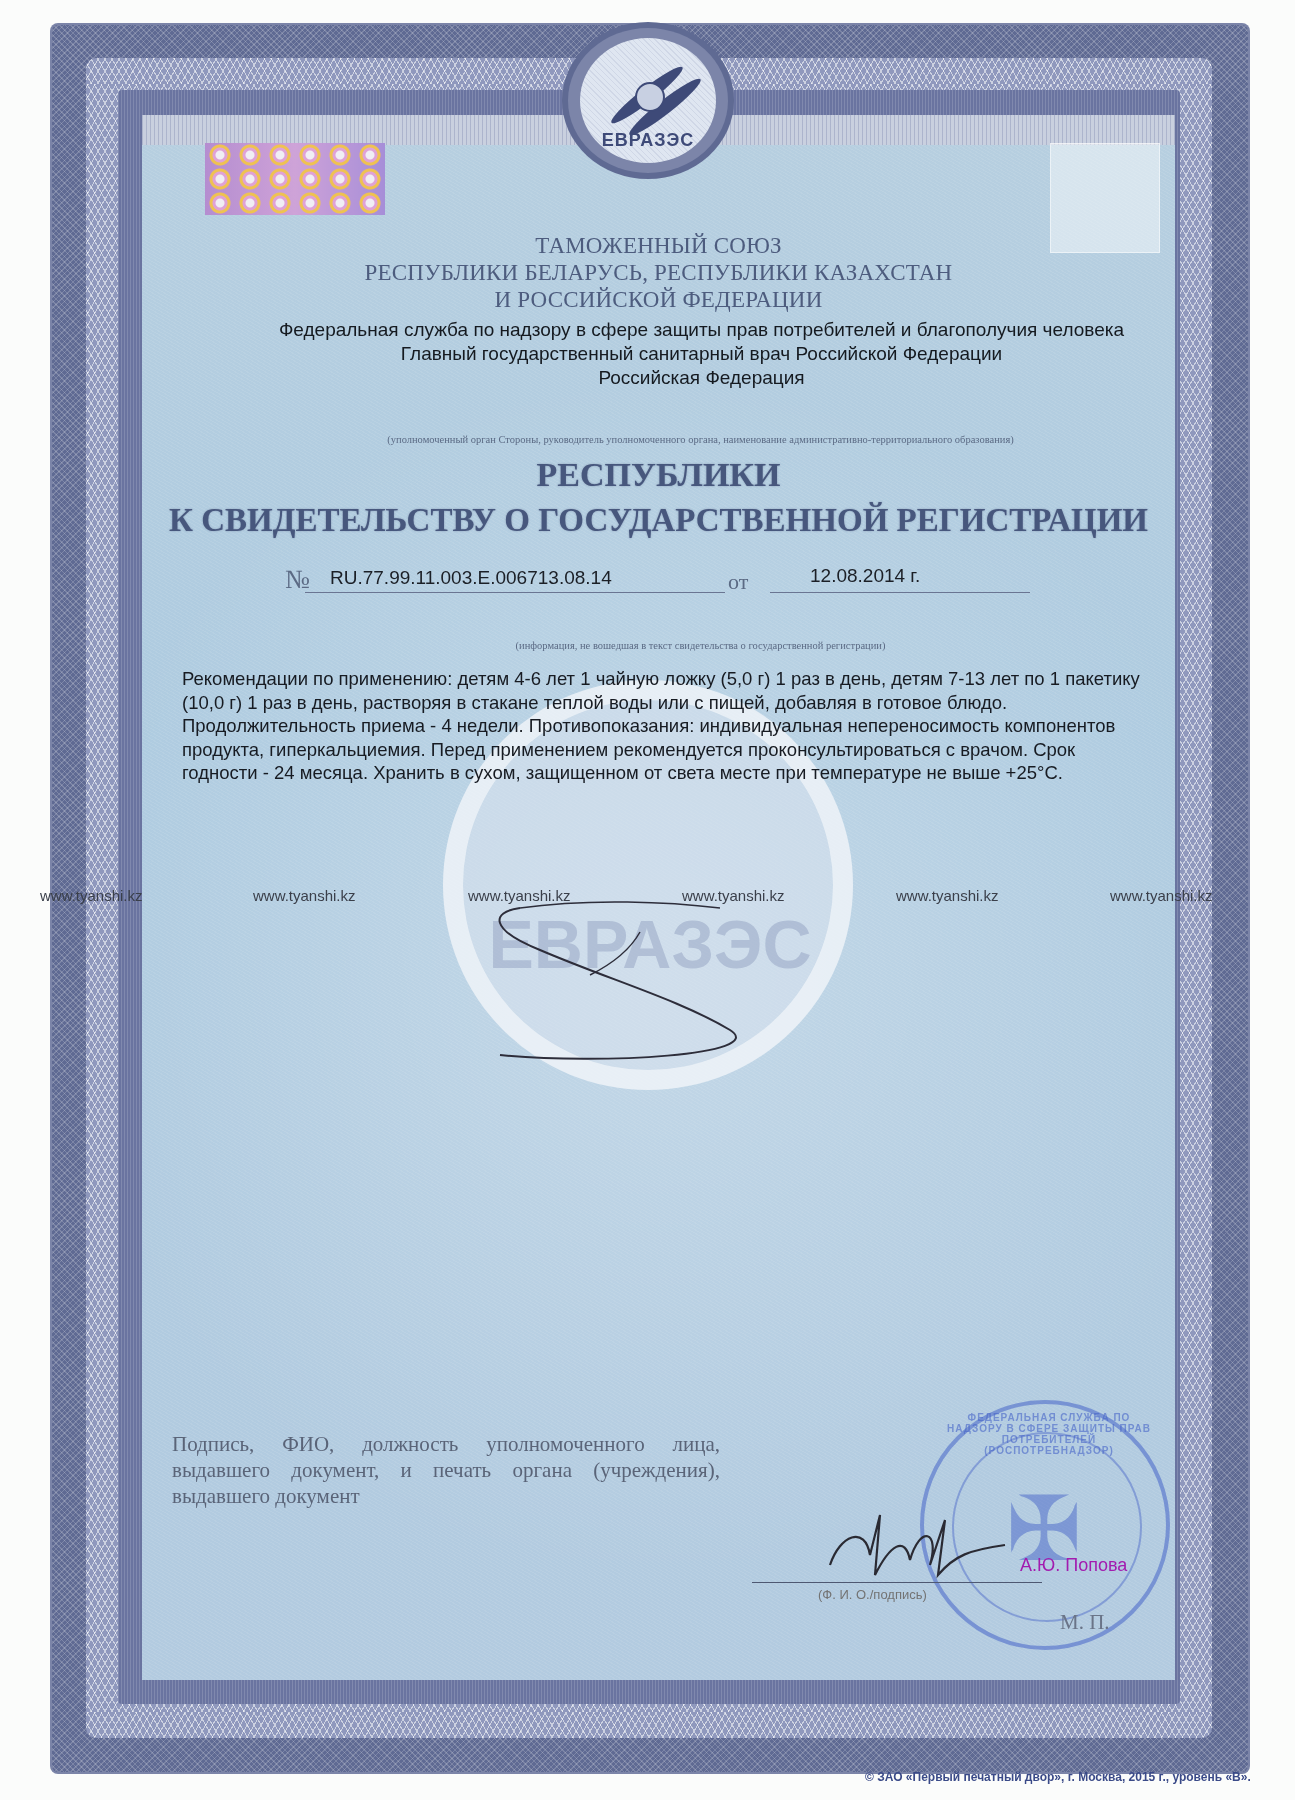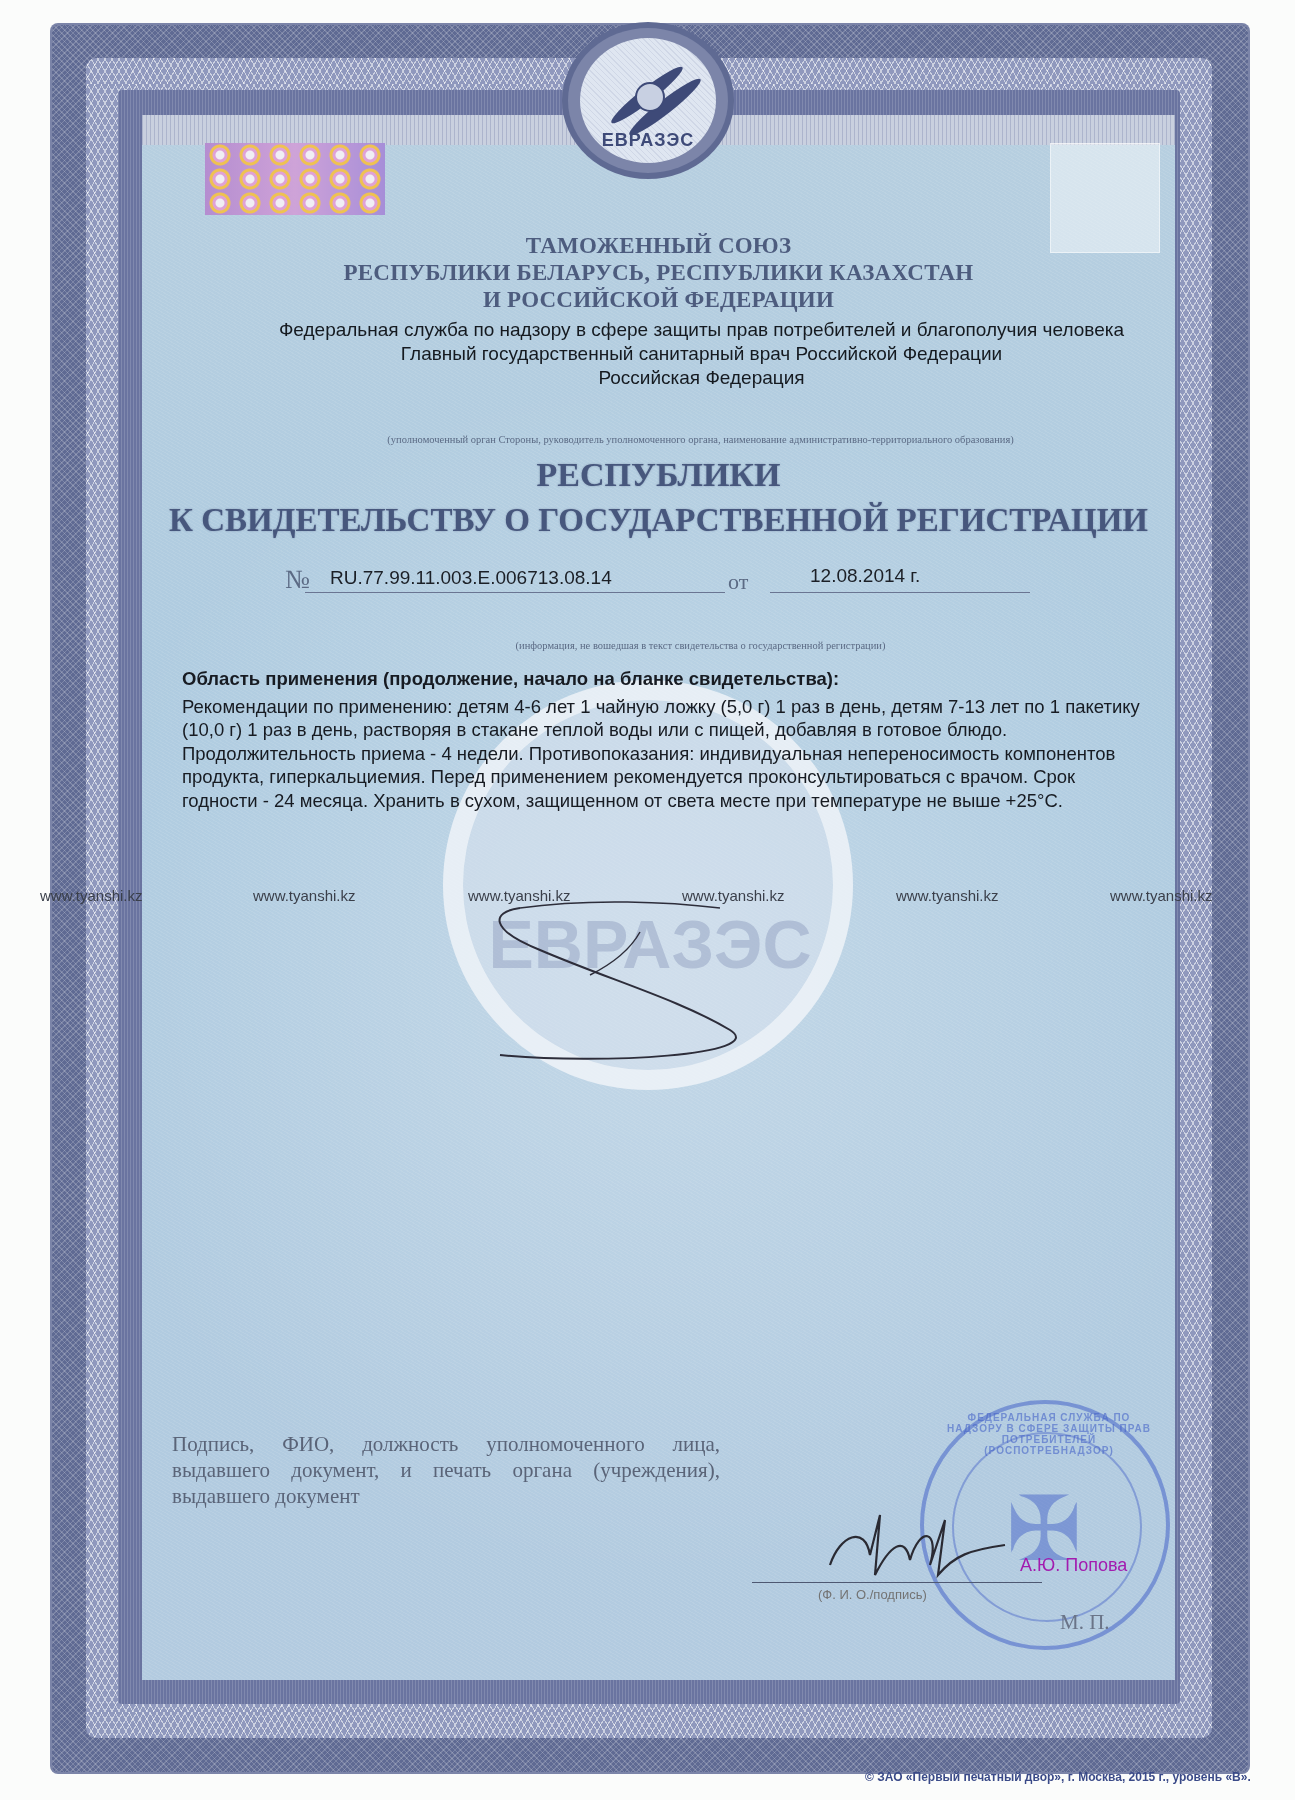--- a/index.html
+++ b/index.html
@@ -89,21 +89,21 @@
       background: rgba(220,228,240,0.5);
       box-sizing: border-box;
     }
     .wm-text {
       position: absolute; left: 470px; top: 905px; width: 360px; text-align: center;
       font-size: 68px; font-weight: bold; color: rgba(120,135,175,0.35);
       font-family: "Liberation Sans", sans-serif;
     }
     .serif-head {
       position: absolute; left: 142px; width: 1033px; text-align: center;
-      font-family: "Liberation Serif", serif; font-weight: bold; color: #4d5c7e;
+      font-family: "Liberation Serif", serif; font-weight: normal; color: #4d5c7e;
       font-size: 23px; line-height: 27px; letter-spacing: 0.2px;
     }
     .sans-sub {
       position: absolute; left: 142px; width: 1119px; text-align: center;
       font-family: "Liberation Sans", sans-serif; color: #151a20; font-size: 19px; line-height: 23px;
     }
     .caption {
       position: absolute; left: 142px; width: 1117px; text-align: center;
       font-family: "Liberation Serif", serif; color: #5b6a84; font-size: 10.5px;
     }
@@ -213,21 +213,20 @@
   <span class="val" style="left:330px; top:2px;">RU.77.99.11.003.E.006713.08.14</span>
   <div class="line" style="left:305px; top:27px; width:420px;"></div>
   <span class="lbl" style="left:728px; top:4px; font-size:22px;">от</span>
   <span class="val" style="left:810px; top:0;">12.08.2014 г.</span>
   <div class="line" style="left:770px; top:27px; width:260px;"></div>
 </div>
 
 <div class="caption" style="top:640px">(информация, не вошедшая в текст свидетельства о государственной регистрации)</div>
 
 <div class="body-text">
-  <span class="hd">Область применения (продолжение, начало на бланке свидетельства):</span>
   <span>Рекомендации по применению: детям 4-6 лет 1 чайную ложку (5,0 г) 1 раз в день, детям 7-13 лет по 1 пакетику (10,0 г) 1 раз в день, растворяя в стакане теплой воды или с пищей, добавляя в готовое блюдо. Продолжительность приема - 4 недели. Противопоказания: индивидуальная непереносимость компонентов продукта, гиперкальциемия. Перед применением рекомендуется проконсультироваться с врачом. Срок годности - 24 месяца. Хранить в сухом, защищенном от света месте при температуре не выше +25°С.</span>
 </div>
 
 <div class="urlrow">
   <span style="left:40px">www.tyanshi.kz</span>
   <span style="left:253px">www.tyanshi.kz</span>
   <span style="left:468px">www.tyanshi.kz</span>
   <span style="left:682px">www.tyanshi.kz</span>
   <span style="left:896px">www.tyanshi.kz</span>
   <span style="left:1110px">www.tyanshi.kz</span>

